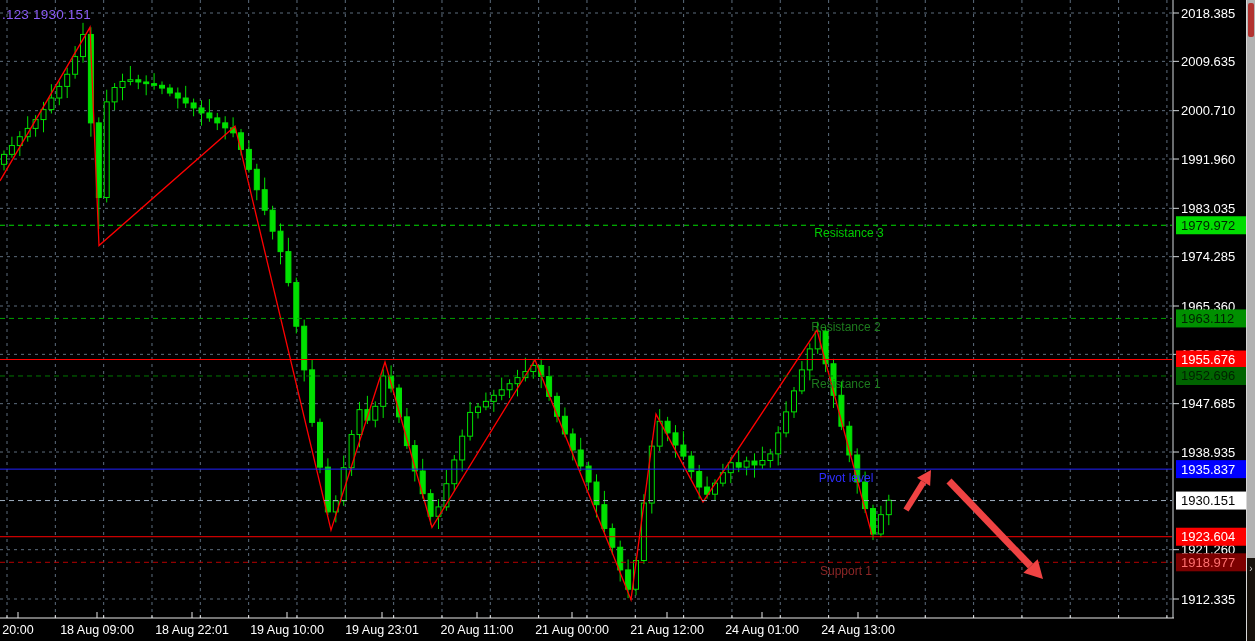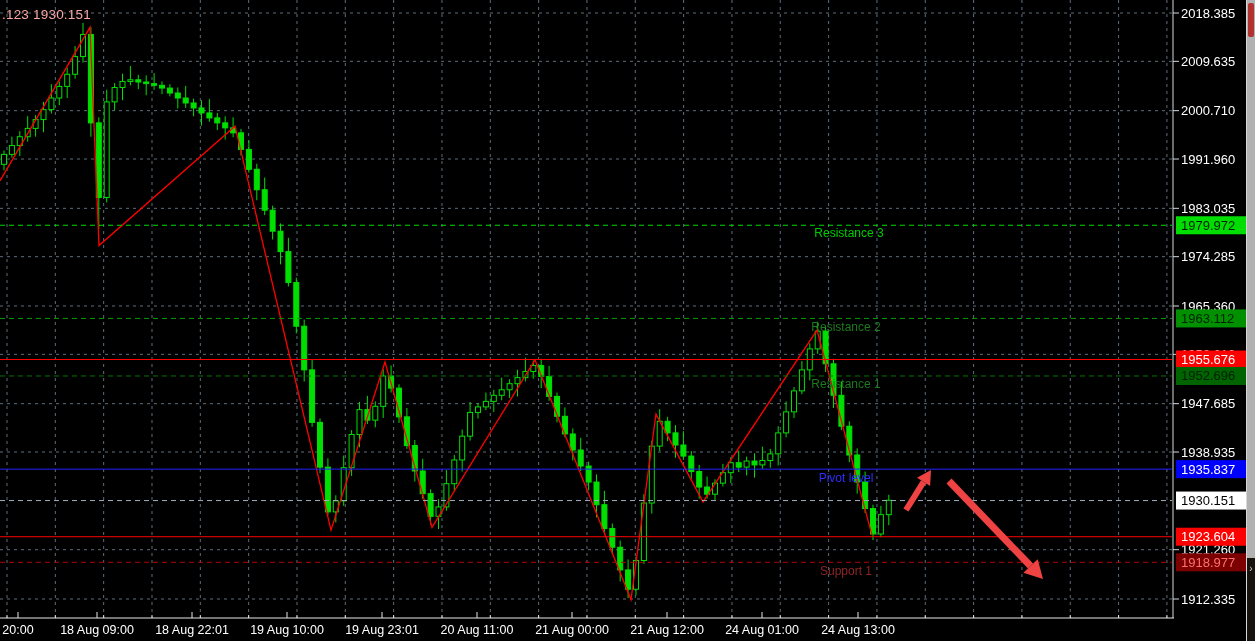--- a/index.html
+++ b/index.html
@@ -1,20 +1,20 @@
 <!DOCTYPE html>
 <html><head>
 <meta charset="utf-8">
 <style>
   html,body{margin:0;padding:0;background:#000;}
   body{width:1255px;height:641px;position:relative;overflow:hidden;
        font-family:"Liberation Sans",sans-serif;}
   #chart-svg{position:absolute;left:0;top:0;}
   #chart-svg text{font-family:"Liberation Sans",sans-serif;}
-  .quote-overlay{position:absolute;left:2px;top:7px;color:#fca5a5;font-size:13.5px;
+  .quote-overlay{position:absolute;left:2px;top:7px;color:#8b5cf6;font-size:13.5px;
        letter-spacing:.2px;z-index:5;text-shadow:0 0 1px #000;}
   .edge-strip{position:absolute;top:0;right:0;width:8px;height:641px;background:#b2b2b2;
        border-left:1px solid #d8d8d8;z-index:6;}
   .edge-logo{position:absolute;left:1px;top:3px;width:6px;height:34px;background:#b23230;
        border-radius:2px;}
   .edge-dark{position:absolute;left:0;top:558px;width:8px;height:83px;background:#17120c;}
   .edge-chevron{position:absolute;left:0px;top:6px;width:8px;color:#cfcfcf;font-size:10px;
        line-height:10px;text-align:center;cursor:pointer;}
 </style>
 </head>

